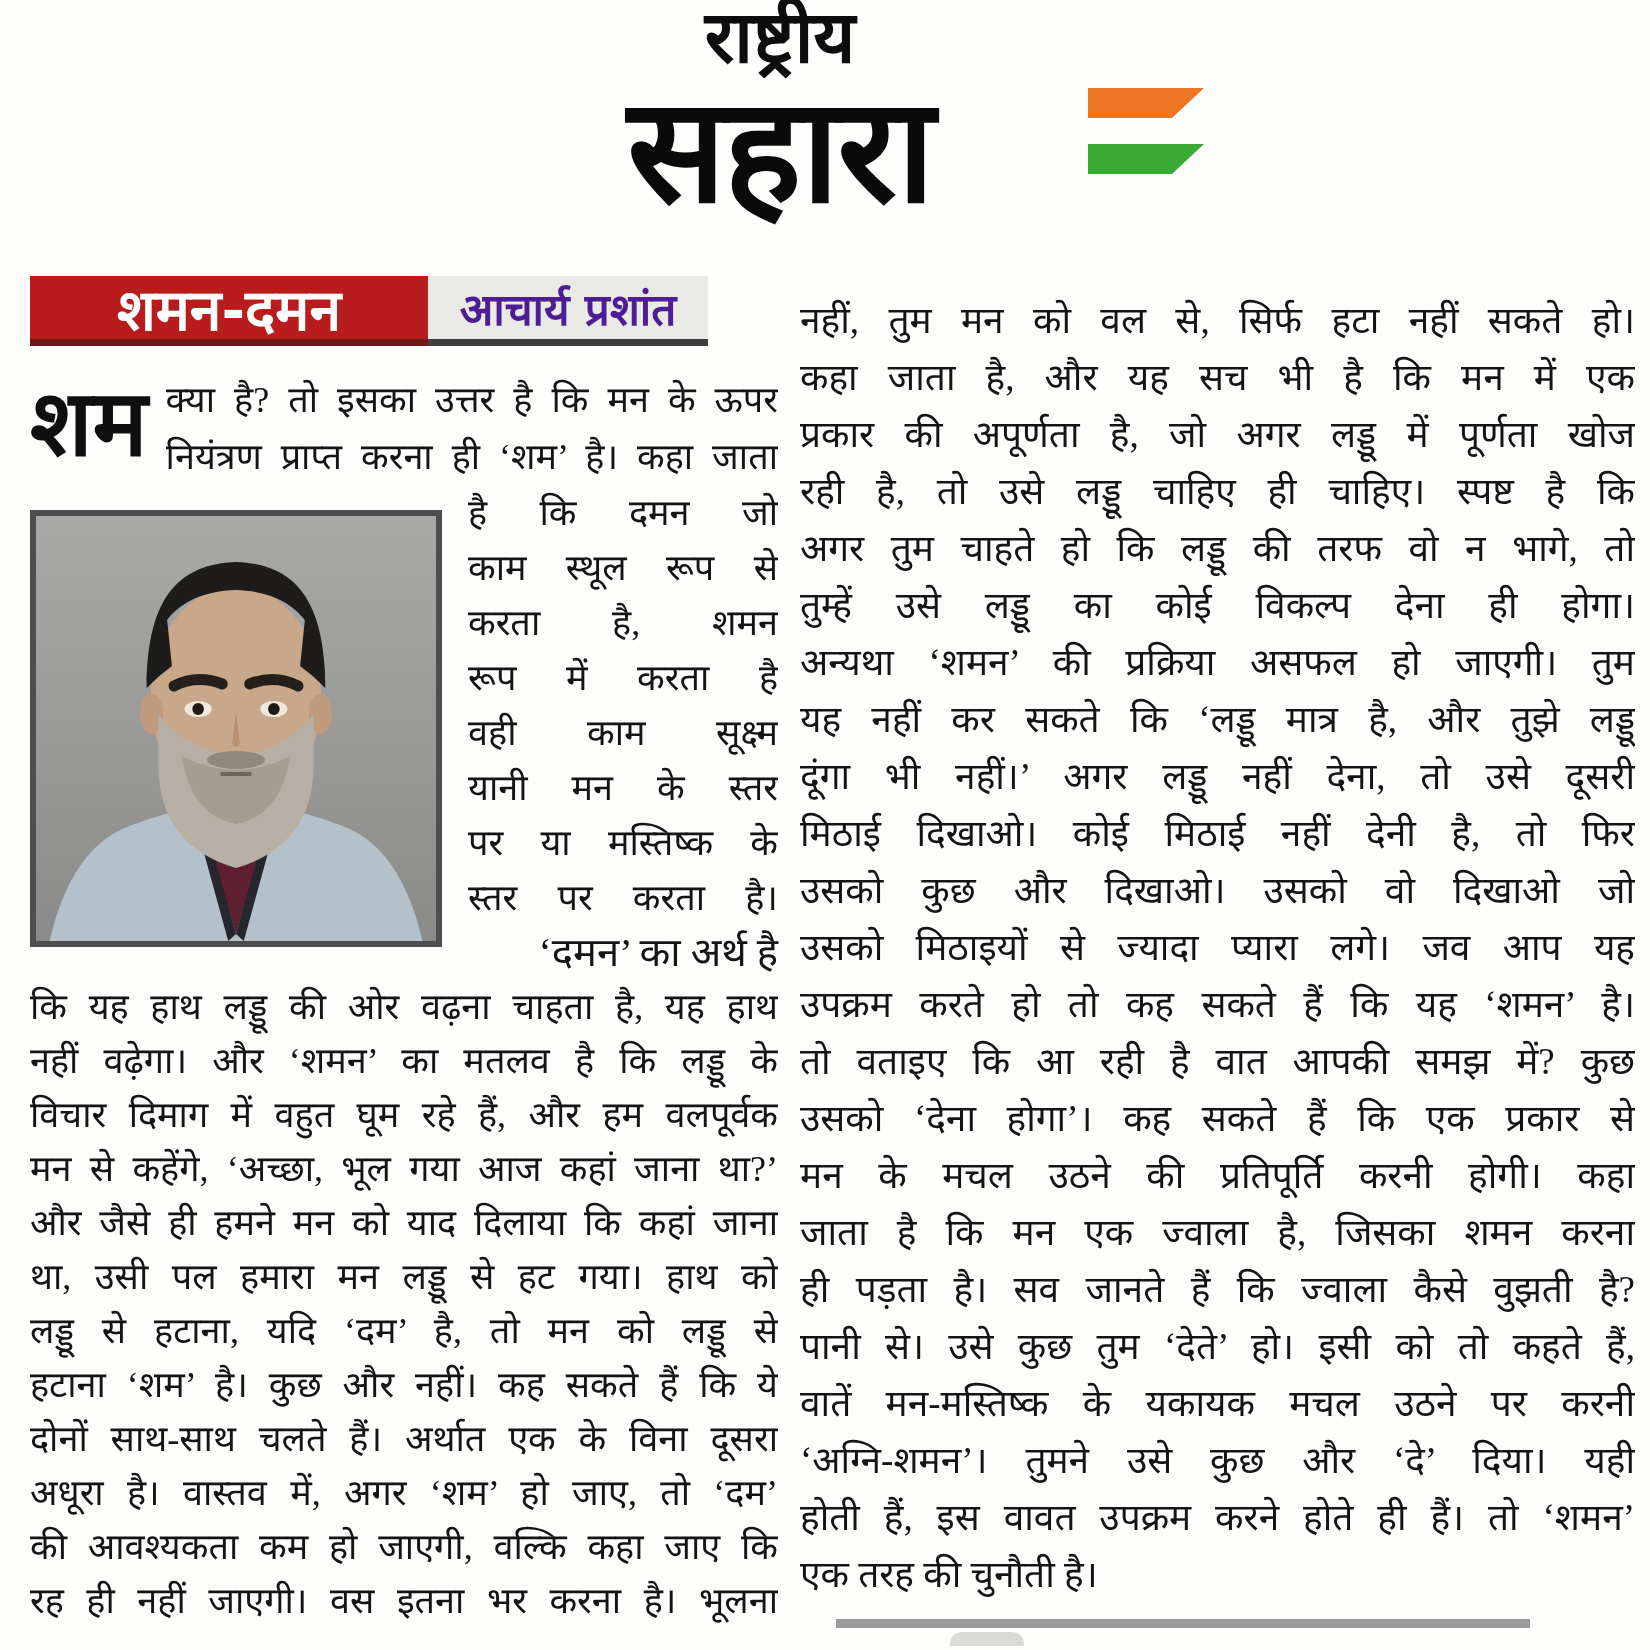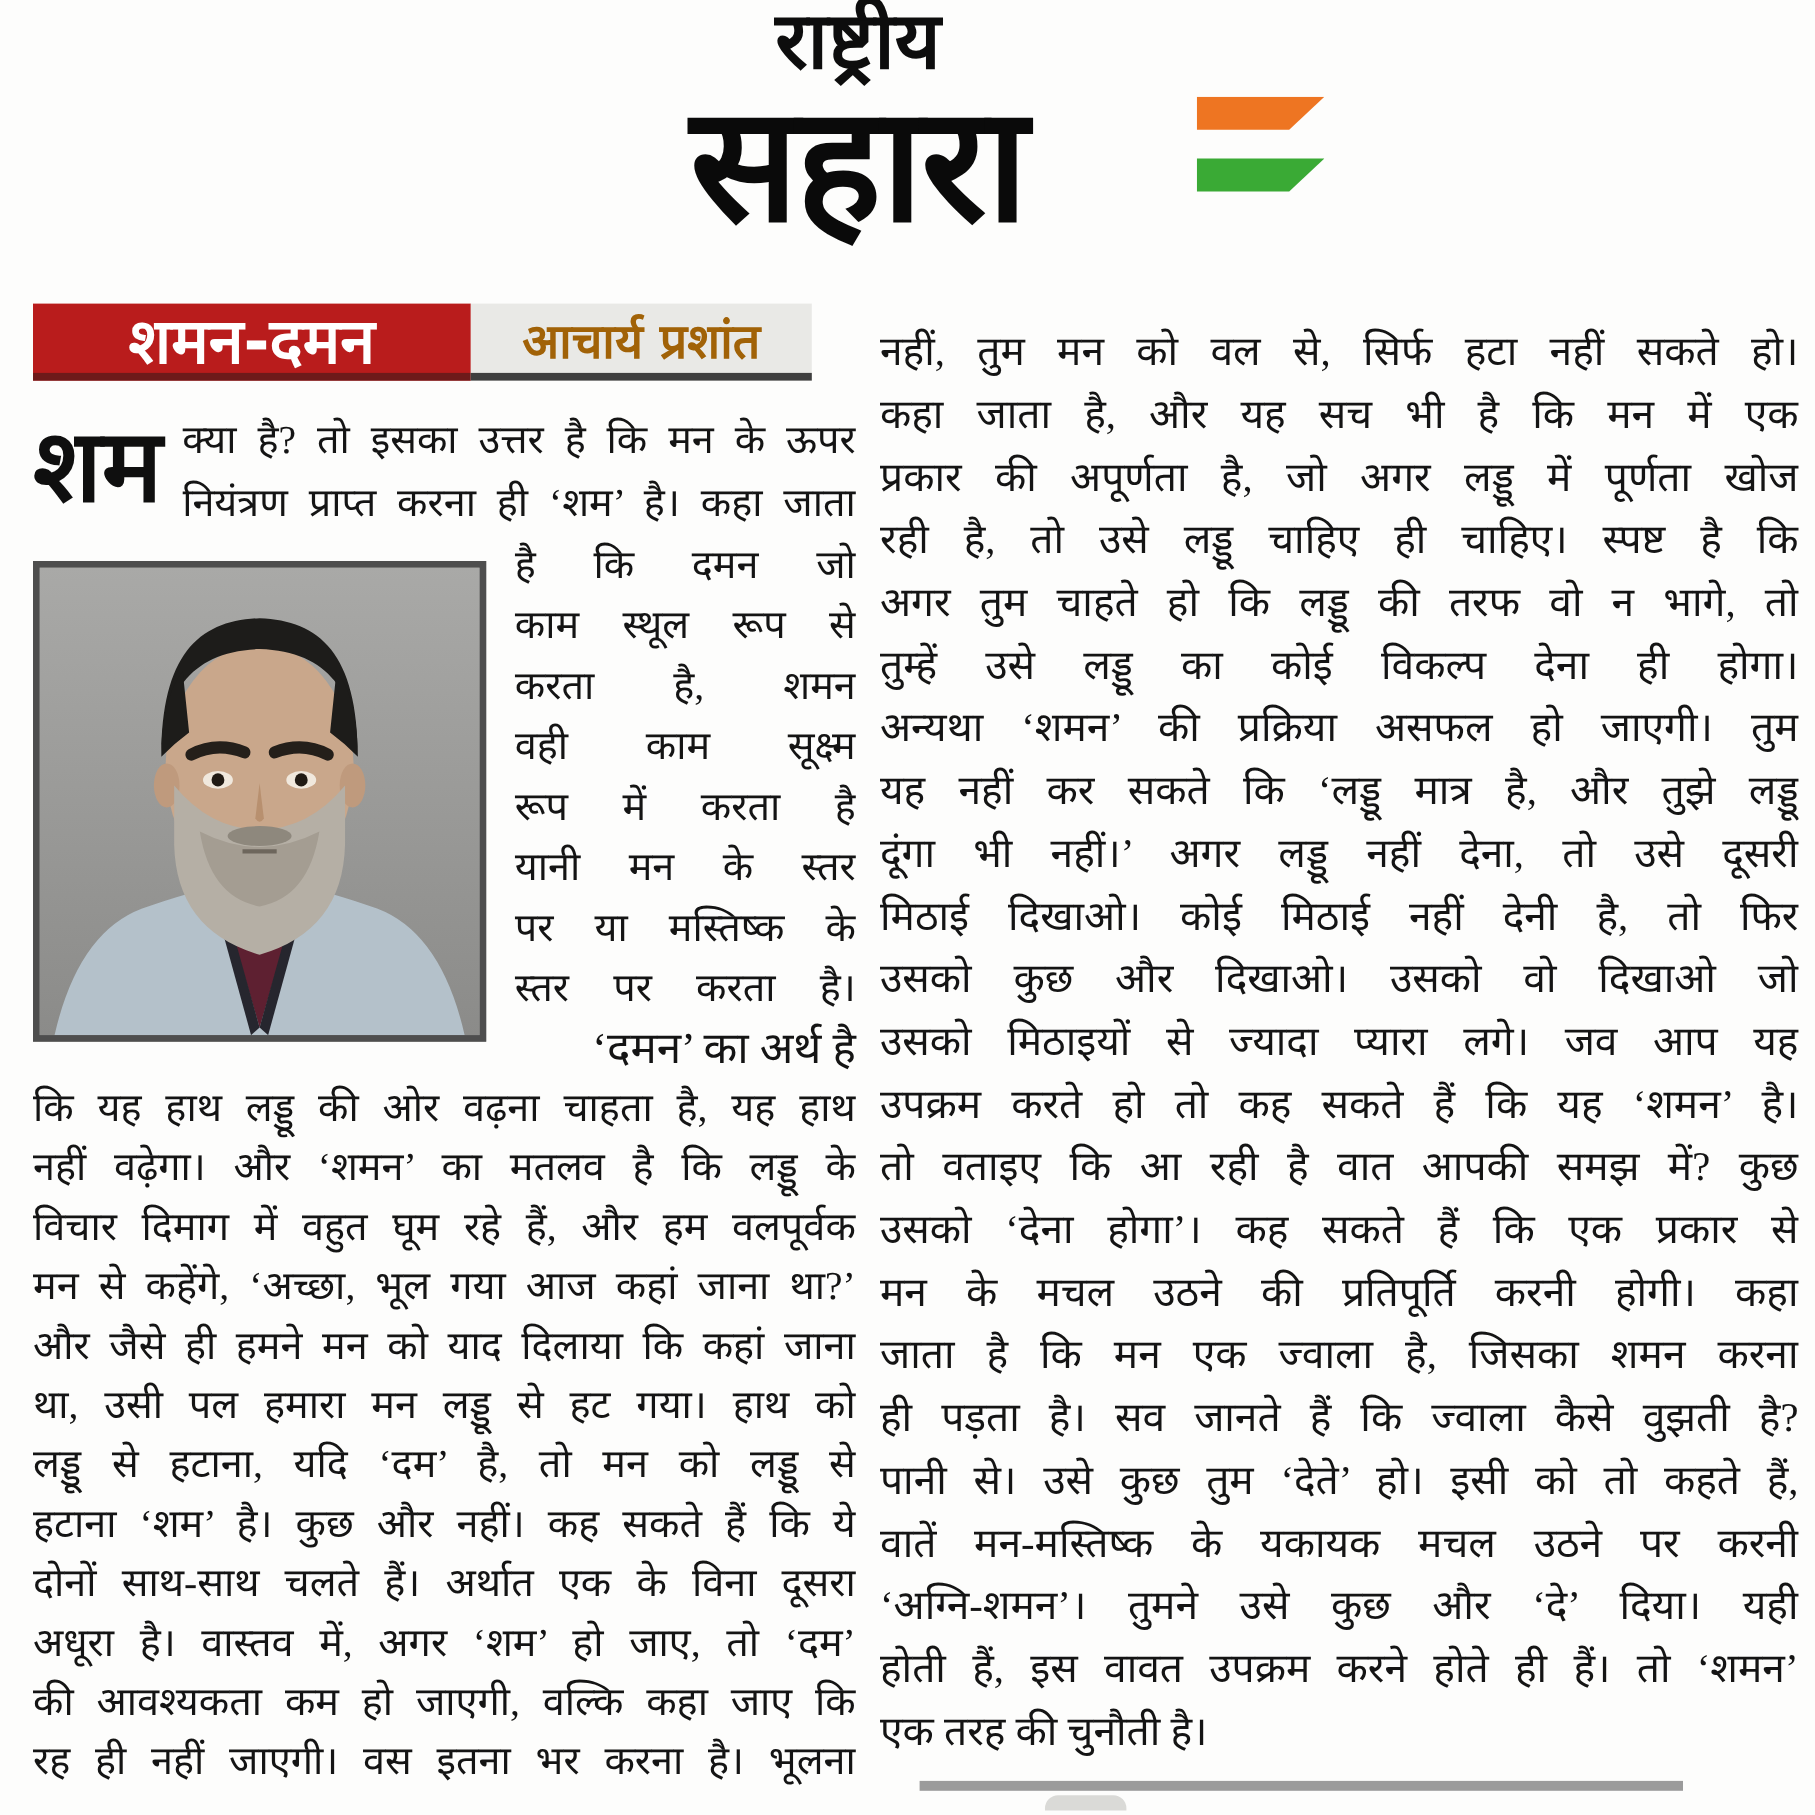--- a/index.html
+++ b/index.html
@@ -28,23 +28,23 @@
 
   
   .headline-bar{position:absolute;left:30px;top:276px;width:745px;height:70px;display:flex;}
   .headline-kicker{
     width:398px;background:#b91c1c;border-bottom:7px solid #6e1a1a;
     display:flex;align-items:center;justify-content:center;
     color:#ffffff;font-weight:bold;font-size:57px;
     font-family:"DejaVu Sans","Liberation Sans",sans-serif;
   }
   .headline-author{
-    width:310px;background:#e9e9e6;border-bottom:7px solid #3f3f3f;
+    width:280px;background:#e9e9e6;border-bottom:7px solid #3f3f3f;
     display:flex;align-items:center;justify-content:center;
-    color:#a16207;font-weight:bold;font-size:44px;
+    color:#4c1d95;font-weight:bold;font-size:44px;
     font-family:"DejaVu Sans","Liberation Sans",sans-serif;
   }
 
   
   .left-col{position:absolute;left:30px;top:372px;width:748px;}
   .right-col{position:absolute;left:800px;top:292px;width:835px;}
 
   .line{
     font-size:36px;line-height:54px;
     text-align:justify;text-align-last:justify;
@@ -149,22 +149,22 @@
         <circle cx="245" cy="193" r="6" fill="#201a14"></circle>
 
         <path d="M206 196 L202 228 Q206 234 210 228 Z" fill="#b8906f"></path>
       </svg>
     </div>
 
     <div class="beside">
         <div class="line">है कि दमन जो</div>
         <div class="line">काम स्थूल रूप से</div>
         <div class="line">करता है, शमन</div>
+        <div class="line">रूप में करता है</div>
         <div class="line">वही काम सूक्ष्म</div>
-        <div class="line">रूप में करता है</div>
         <div class="line">यानी मन के स्तर</div>
         <div class="line">पर या मस्तिष्क के</div>
         <div class="line">स्तर पर करता है।</div>
       </div>
     <div class="wrap-tail">‘दमन’ का अर्थ है</div>
     <div>
         <div class="line">कि यह हाथ लड्डू की ओर वढ़ना चाहता है, यह हाथ</div>
         <div class="line">नहीं वढ़ेगा। और ‘शमन’ का मतलव है कि लड्डू के</div>
         <div class="line">विचार दिमाग में वहुत घूम रहे हैं, और हम वलपूर्वक</div>
         <div class="line">मन से कहेंगे, ‘अच्छा, भूल गया आज कहां जाना था?’</div>

